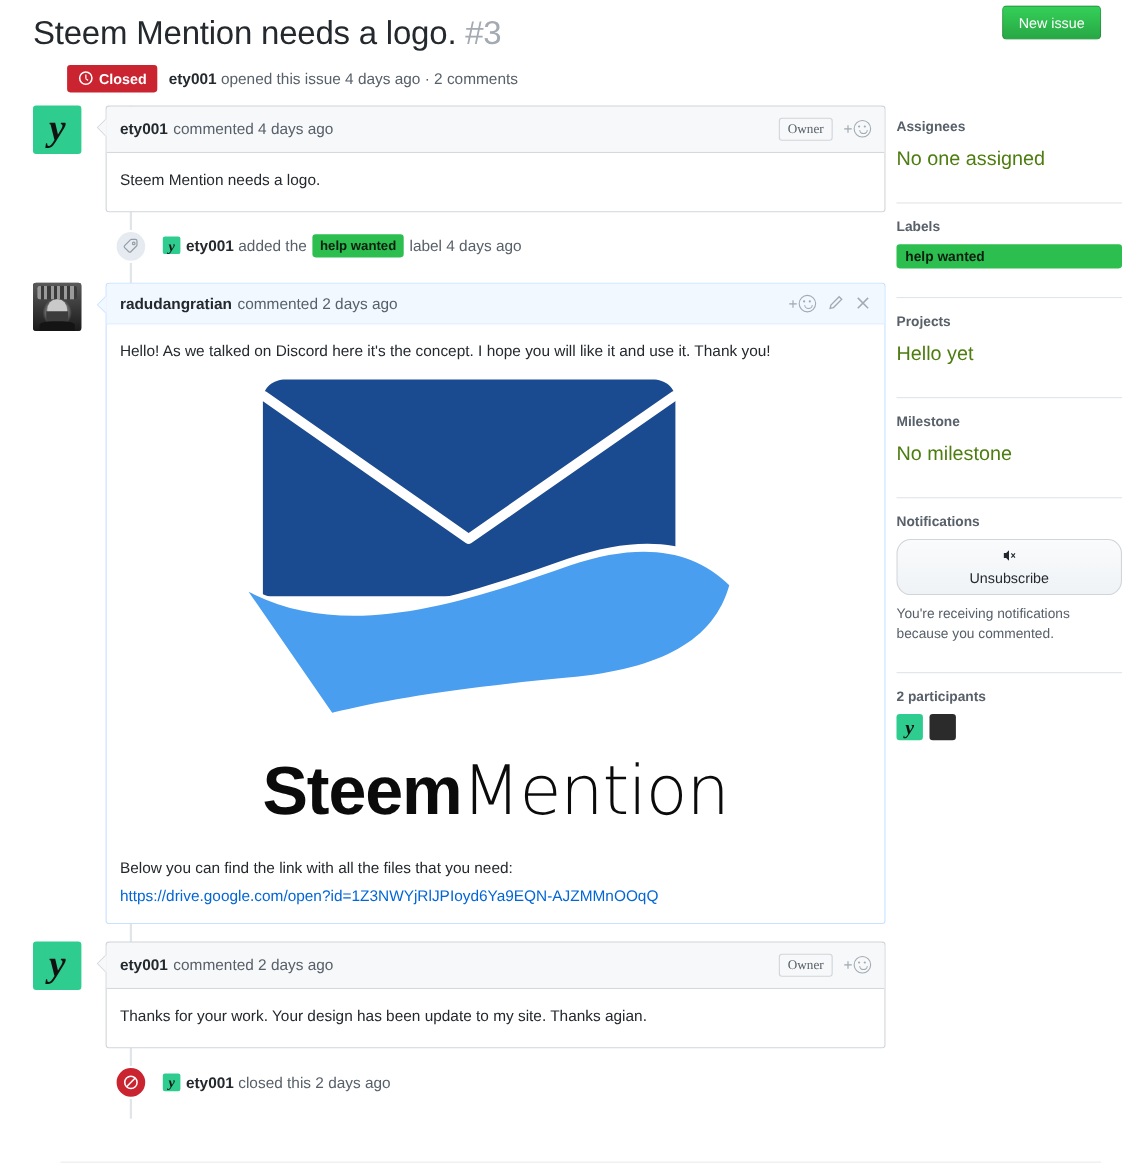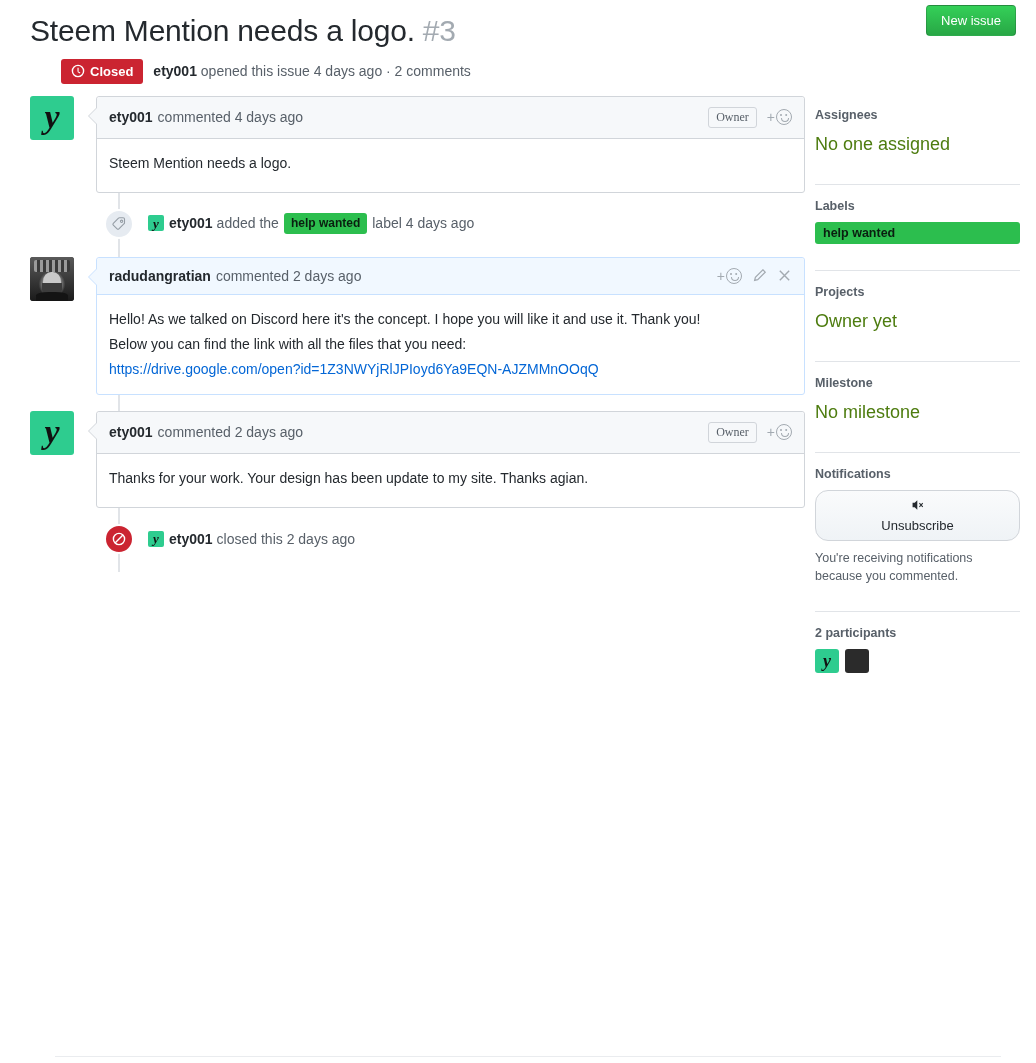--- a/index.html
+++ b/index.html
@@ -13,21 +13,21 @@
 
   
   .page-header { padding: 14px 30px 0 30px; position: relative; }
   .title-row { display: flex; align-items: flex-start; }
   .issue-title {
     font-size: 30px; font-weight: 400; line-height: 1.15;
     color: #24292e; margin: 0; letter-spacing: -0.2px;
   }
   .issue-number { color: #a3aab1; font-weight: 300; margin-left: 8px; }
   .new-issue-btn {
-    position: absolute; right: 20px; top: 5px;
+    position: absolute; right: 35px; top: 5px;
     background: linear-gradient(#34d058, #28a745);
     border: 1px solid rgba(27,31,35,0.2);
     border-radius: 4px; color: #fff;
     font-size: 13px; padding: 7px 14px; cursor: pointer;
     font-family: inherit; white-space: nowrap;
   }
   .meta-row { display: flex; align-items: center; margin-top: 10px; padding-left: 31px; }
   .state-badge {
     display: inline-flex; align-items: center; gap: 5px;
     background: #cb2431; color: #fff;
@@ -305,20 +305,33 @@
             <button class="icon-btn">
               <svg width="15" height="15" viewBox="0 0 16 16" aria-hidden="true">
                 <path d="M3 3l10 10M13 3L3 13" stroke="#a3aab1" stroke-width="1.5" fill="none"></path>
               </svg>
             </button>
           </span>
         </div>
         <div class="bubble-body">
           <p>Hello! As we talked on Discord here it's the concept. I hope you will like it and use it. Thank you!</p>
 
+          <div class="logo-block">
+            <svg width="470" height="320" viewBox="0 0 470 320" aria-hidden="true">
+              <path d="M23 22 C23 10 32 3 44 3 L 377 3 C 389 3 398 10 398 22 L398 200 L23 200 Z" fill="#1a4a8f"></path>
+              <path d="M24 18 L210 148 L397 18" fill="none" stroke="#ffffff" stroke-width="9" stroke-linejoin="round" stroke-linecap="round"></path>
+              <path d="M5 190 C 90 235 190 205 300 166 C 370 142 420 150 455 185
+                       C 440 240 390 272 300 280 C 200 289 130 300 80 312 Z" fill="#ffffff"></path>
+              <path d="M10 196 C 95 240 195 210 302 172 C 368 150 414 158 447 190
+                       C 433 240 386 266 300 274 C 202 283 133 294 86 306 Z" fill="#4a9ef0"></path>
+            </svg>
+            <div class="wordmark">
+              <span class="wm-bold">Steem</span><span class="wm-thin">Mention</span>
+            </div>
+          </div>
 
           <p>Below you can find the link with all the files that you need:</p>
           <a class="body-link" href="#">https://drive.google.com/open?id=1Z3NWYjRlJPIoyd6Ya9EQN-AJZMMnOOqQ</a>
         </div>
       </div>
     </div>
 
     <div class="tl-item">
       <div class="avatar avatar-y">y</div>
       <div class="bubble">
@@ -361,21 +374,21 @@
       <div class="side-value">No one assigned</div>
     </div>
 
     <div class="side-sec">
       <div class="side-title">Labels</div>
       <span class="side-label-chip">help wanted</span>
     </div>
 
     <div class="side-sec">
       <div class="side-title">Projects</div>
-      <div class="side-value">Owner yet</div>
+      <div class="side-value">Hello yet</div>
     </div>
 
     <div class="side-sec">
       <div class="side-title">Milestone</div>
       <div class="side-value">No milestone</div>
     </div>
 
     <div class="side-sec">
       <div class="side-title">Notifications</div>
       <button class="unsub-btn">

